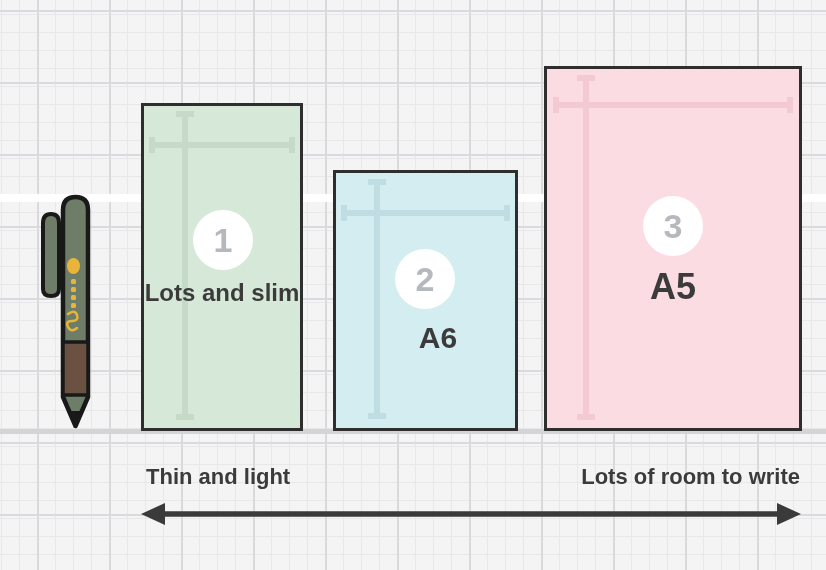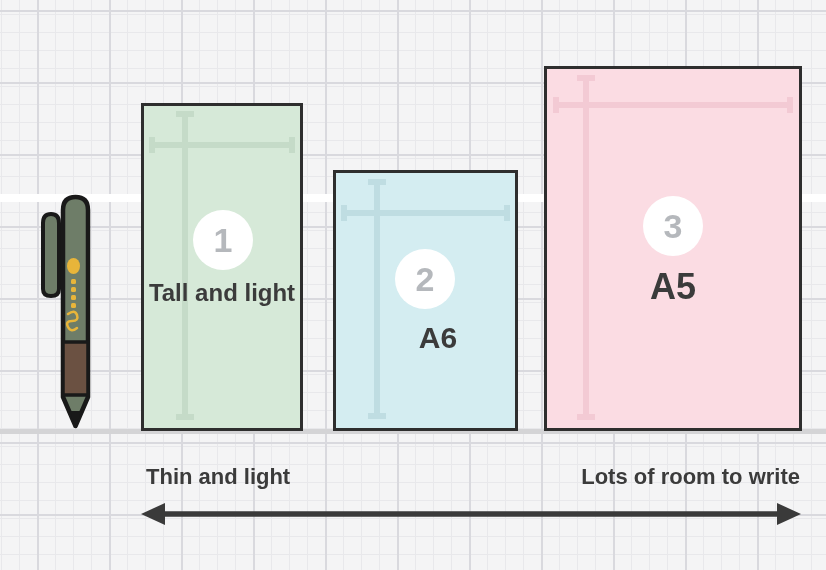--- a/index.html
+++ b/index.html
@@ -75,21 +75,21 @@
         <line x1="41" y1="8" x2="41" y2="311"></line>
         <line x1="32" y1="311" x2="50" y2="311"></line>
         <line x1="8" y1="39" x2="148" y2="39"></line>
         <line x1="8" y1="31" x2="8" y2="47"></line>
         <line x1="148" y1="31" x2="148" y2="47"></line>
       </g>
     </svg>
     <div class="badge">
       <span>1</span>
     </div>
-    <div class="card-label">Tall and light</div>
+    <div class="card-label">Lots and slim</div>
   </div>
 
   <div class="card card-2">
     <svg class="ruler" width="179" height="255" viewBox="0 0 179 255">
       <g stroke="#bfdde2" stroke-width="6" stroke-linecap="butt">
         <line x1="32" y1="9" x2="50" y2="9"></line>
         <line x1="41" y1="9" x2="41" y2="243"></line>
         <line x1="32" y1="243" x2="50" y2="243"></line>
         <line x1="8" y1="40" x2="171" y2="40"></line>
         <line x1="8" y1="32" x2="8" y2="48"></line>

